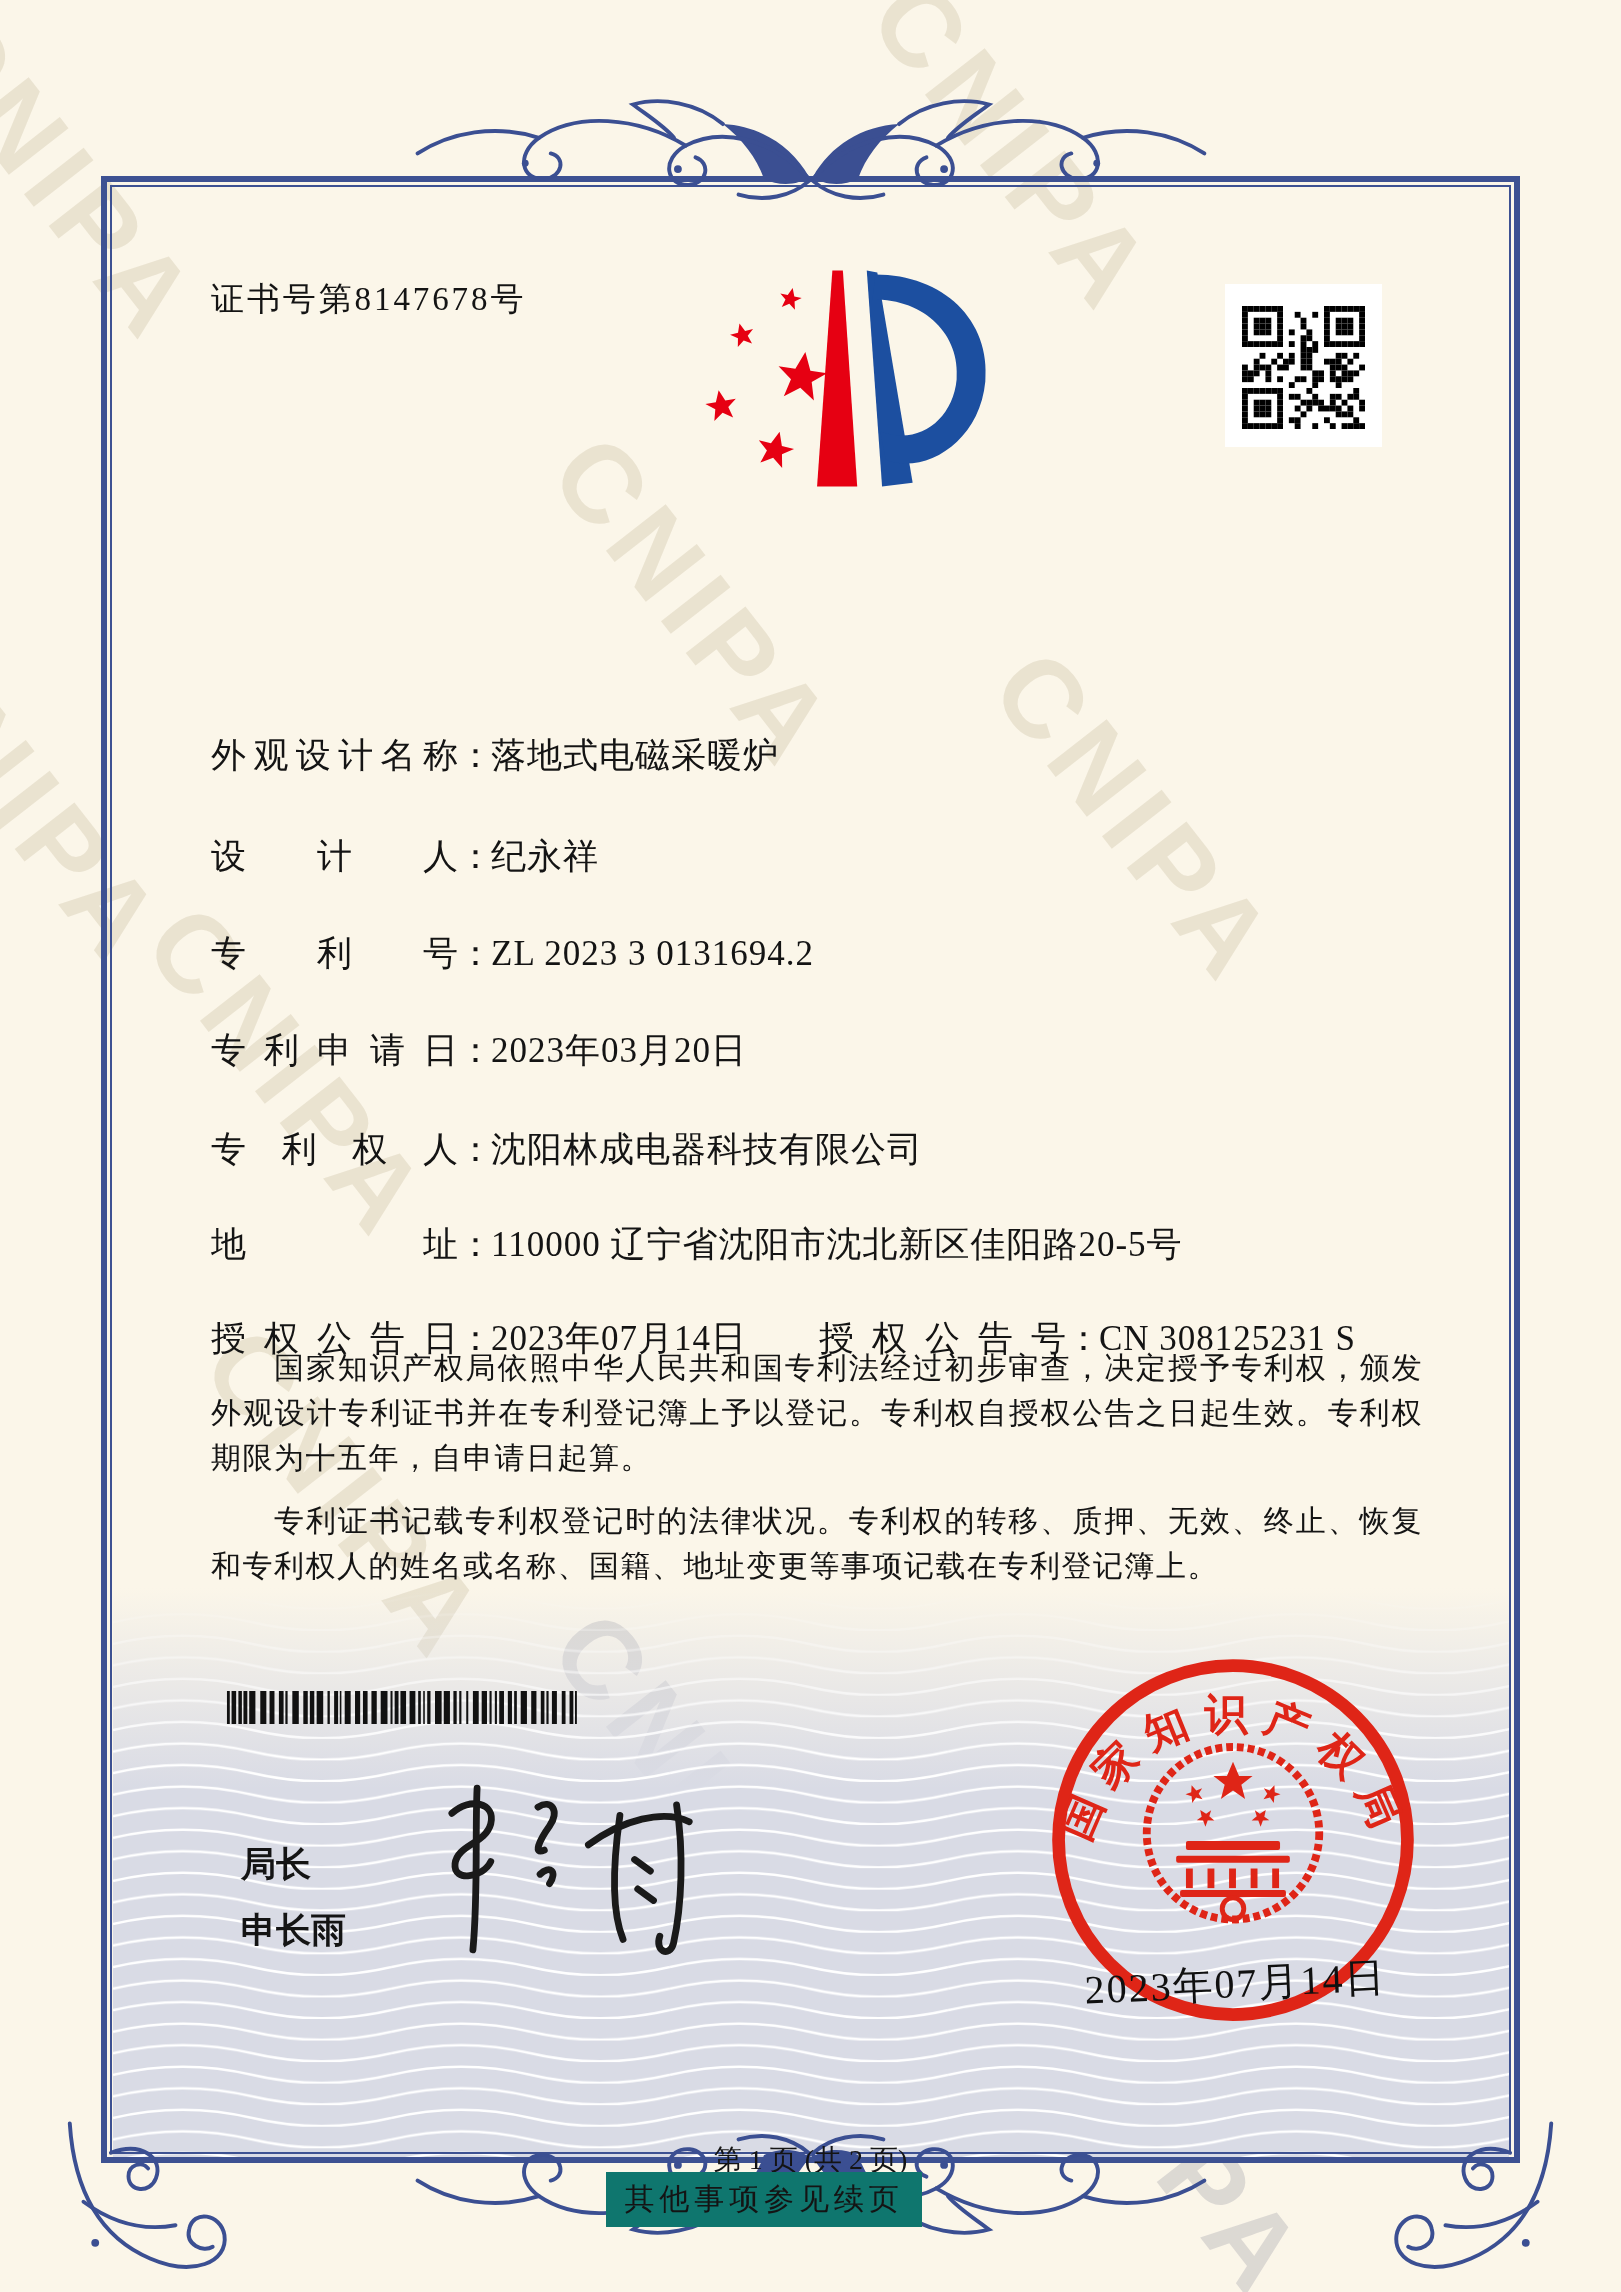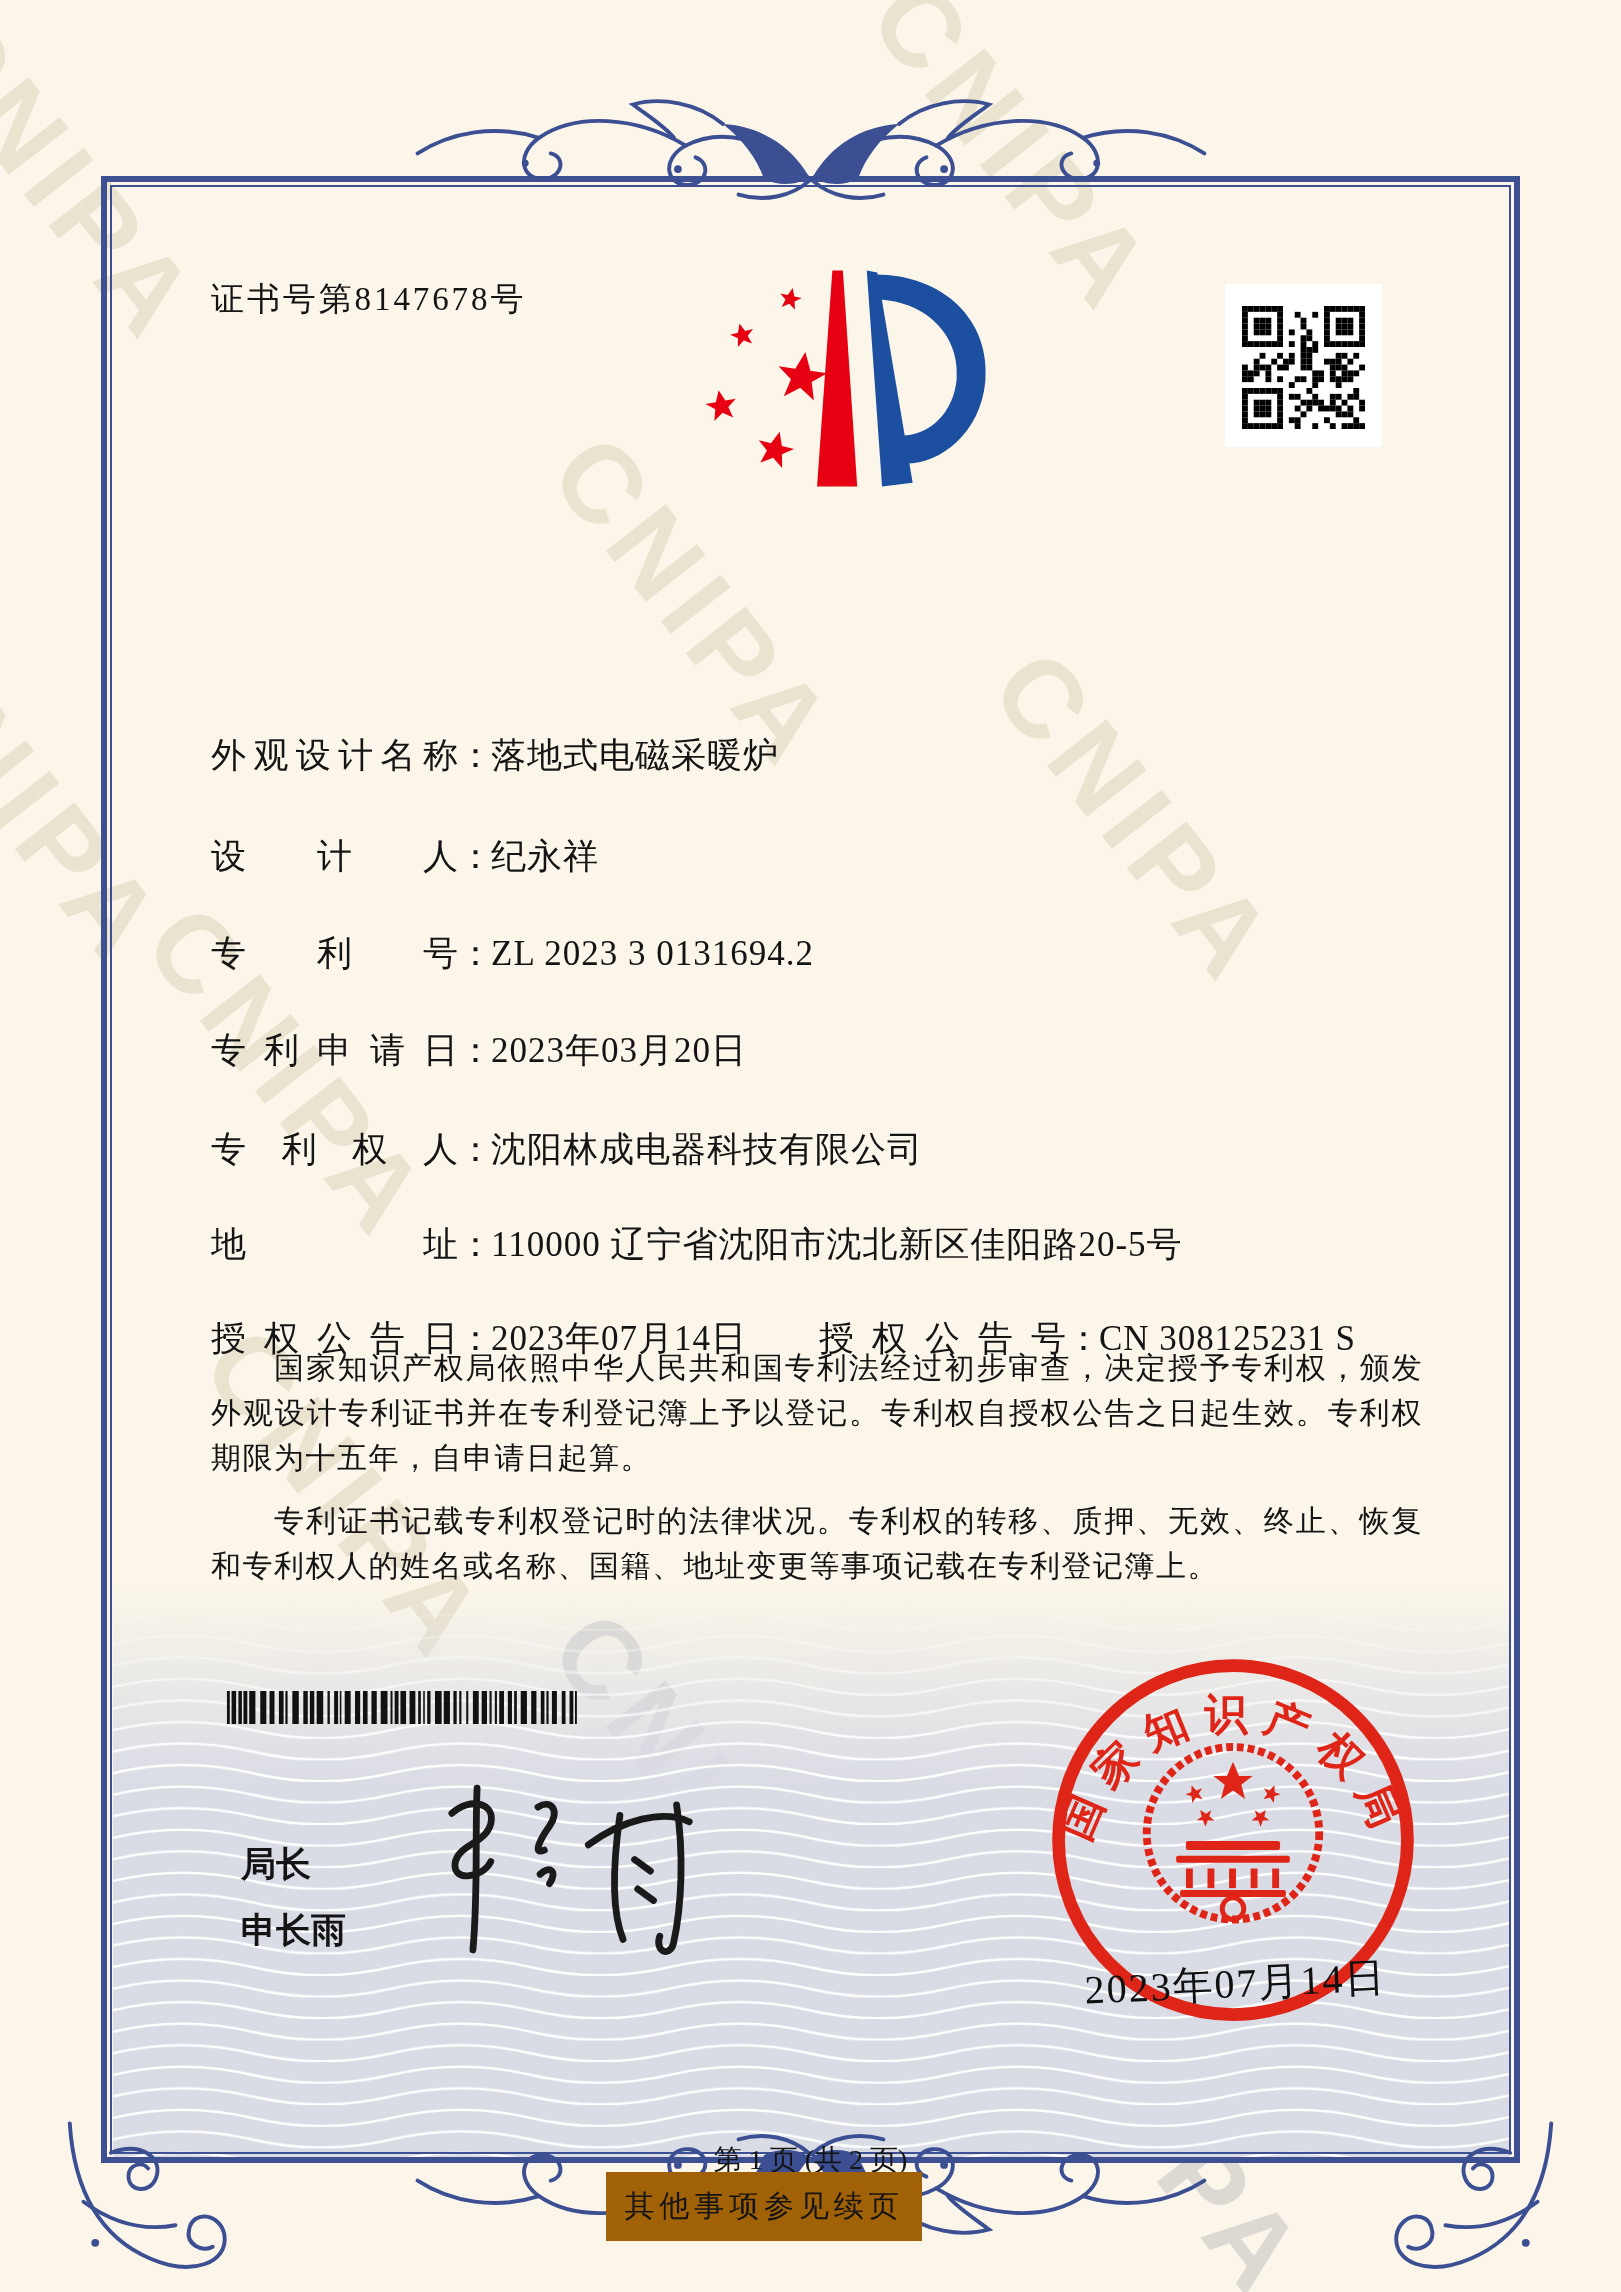--- a/index.html
+++ b/index.html
@@ -42,21 +42,21 @@
   
   .barcode{position:absolute;left:225px;top:1691px;width:358px;height:33px;}
   .director{position:absolute;left:221px;top:1831px;font-family:"Liberation Sans",sans-serif;
       font-weight:700;font-size:35px;line-height:66px;margin-left:20px;}
   .signature{position:absolute;left:412px;top:1776px;width:294px;height:186px;}
   
   .seal{position:absolute;left:1037px;top:1639px;width:392px;height:412px;}
   .seal-date{position:absolute;left:1054px;top:1956px;width:363px;text-align:center;
       font-size:40px;letter-spacing:2px;transform:rotate(-2.5deg);color:#101010;}
   .page-indicator{position:absolute;left:0;top:2103px;width:1621px;text-align:center;font-size:28px;margin-top:38px;}
-  .cont-box{position:absolute;left:606px;top:2172px;width:316px;height:69px;background:#a16207;
+  .cont-box{position:absolute;left:606px;top:2172px;width:316px;height:55px;background:#0f766e;
       display:flex;align-items:center;justify-content:center;}
   .cont-box span{font-size:30px;letter-spacing:4.9px;}
 </style>
 </head>
 <body>
 
 <div class="page">
 
   <span class="wm" style="left:-9.8px;top:-14.7px;">CNIPA</span>
   <span class="wm" style="left:946px;top:-44px;">CNIPA</span>

